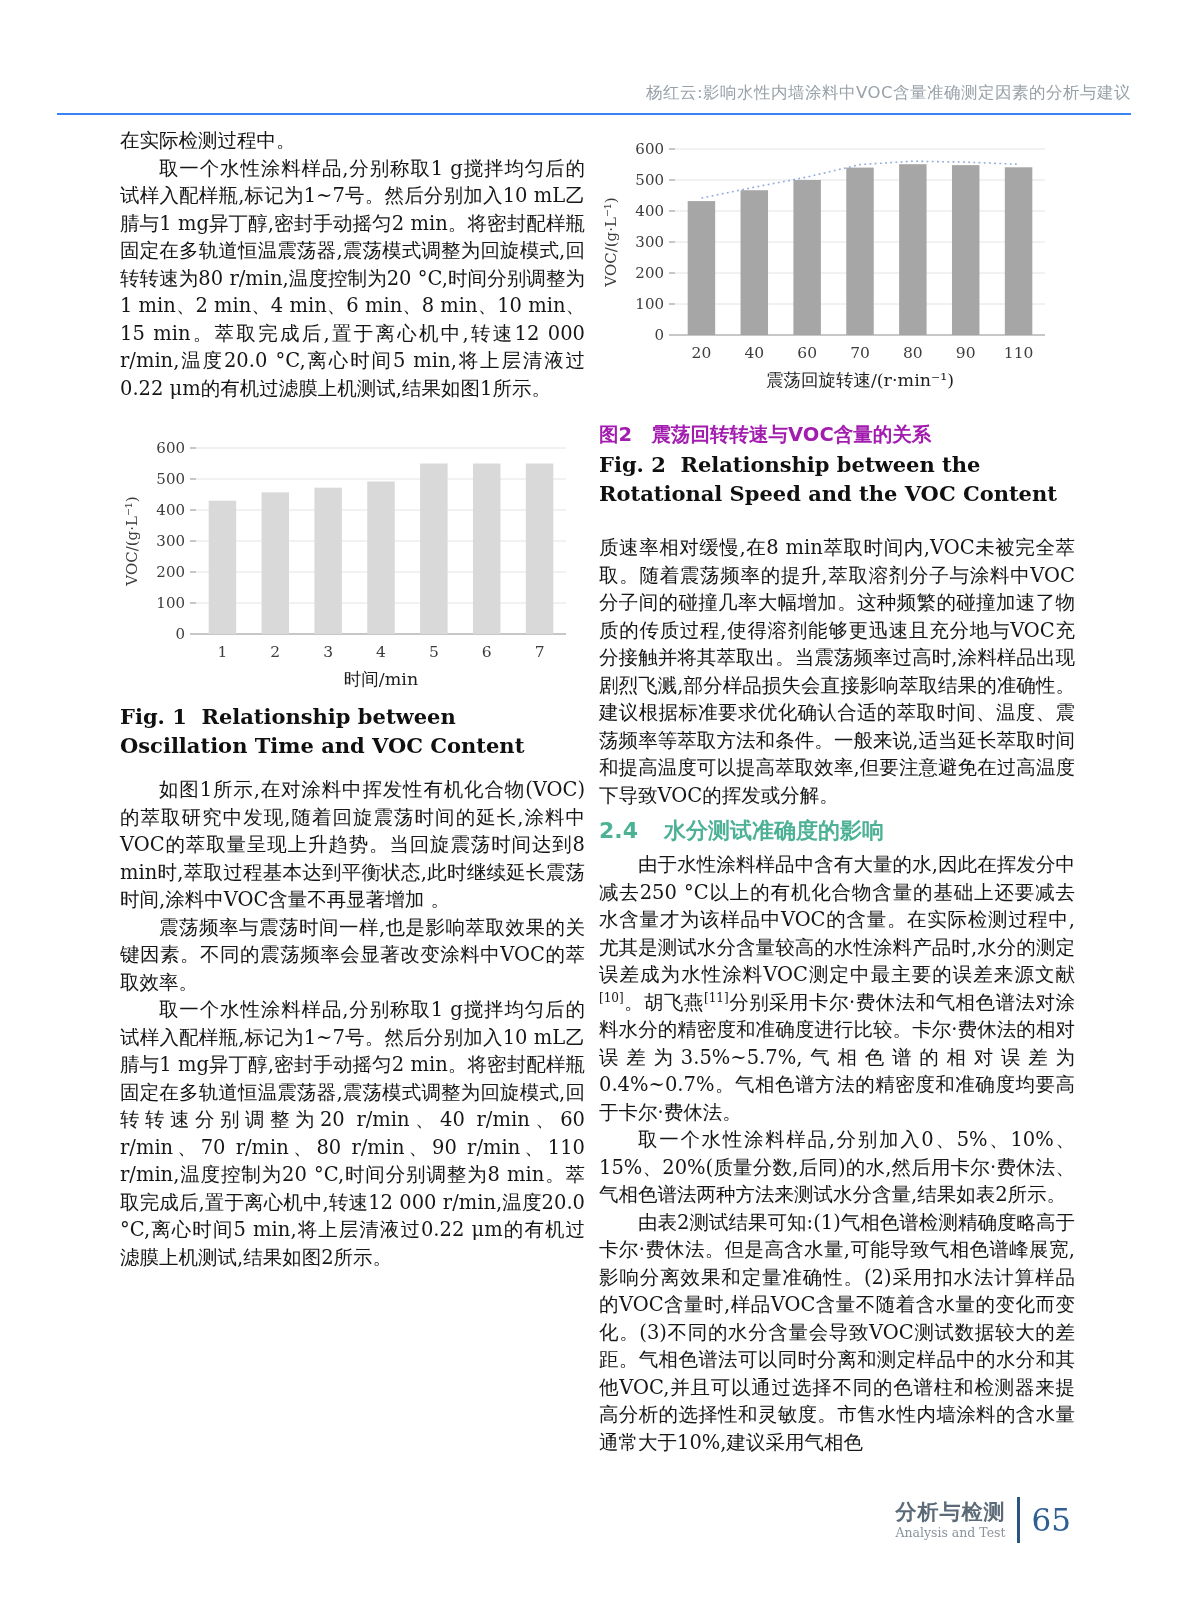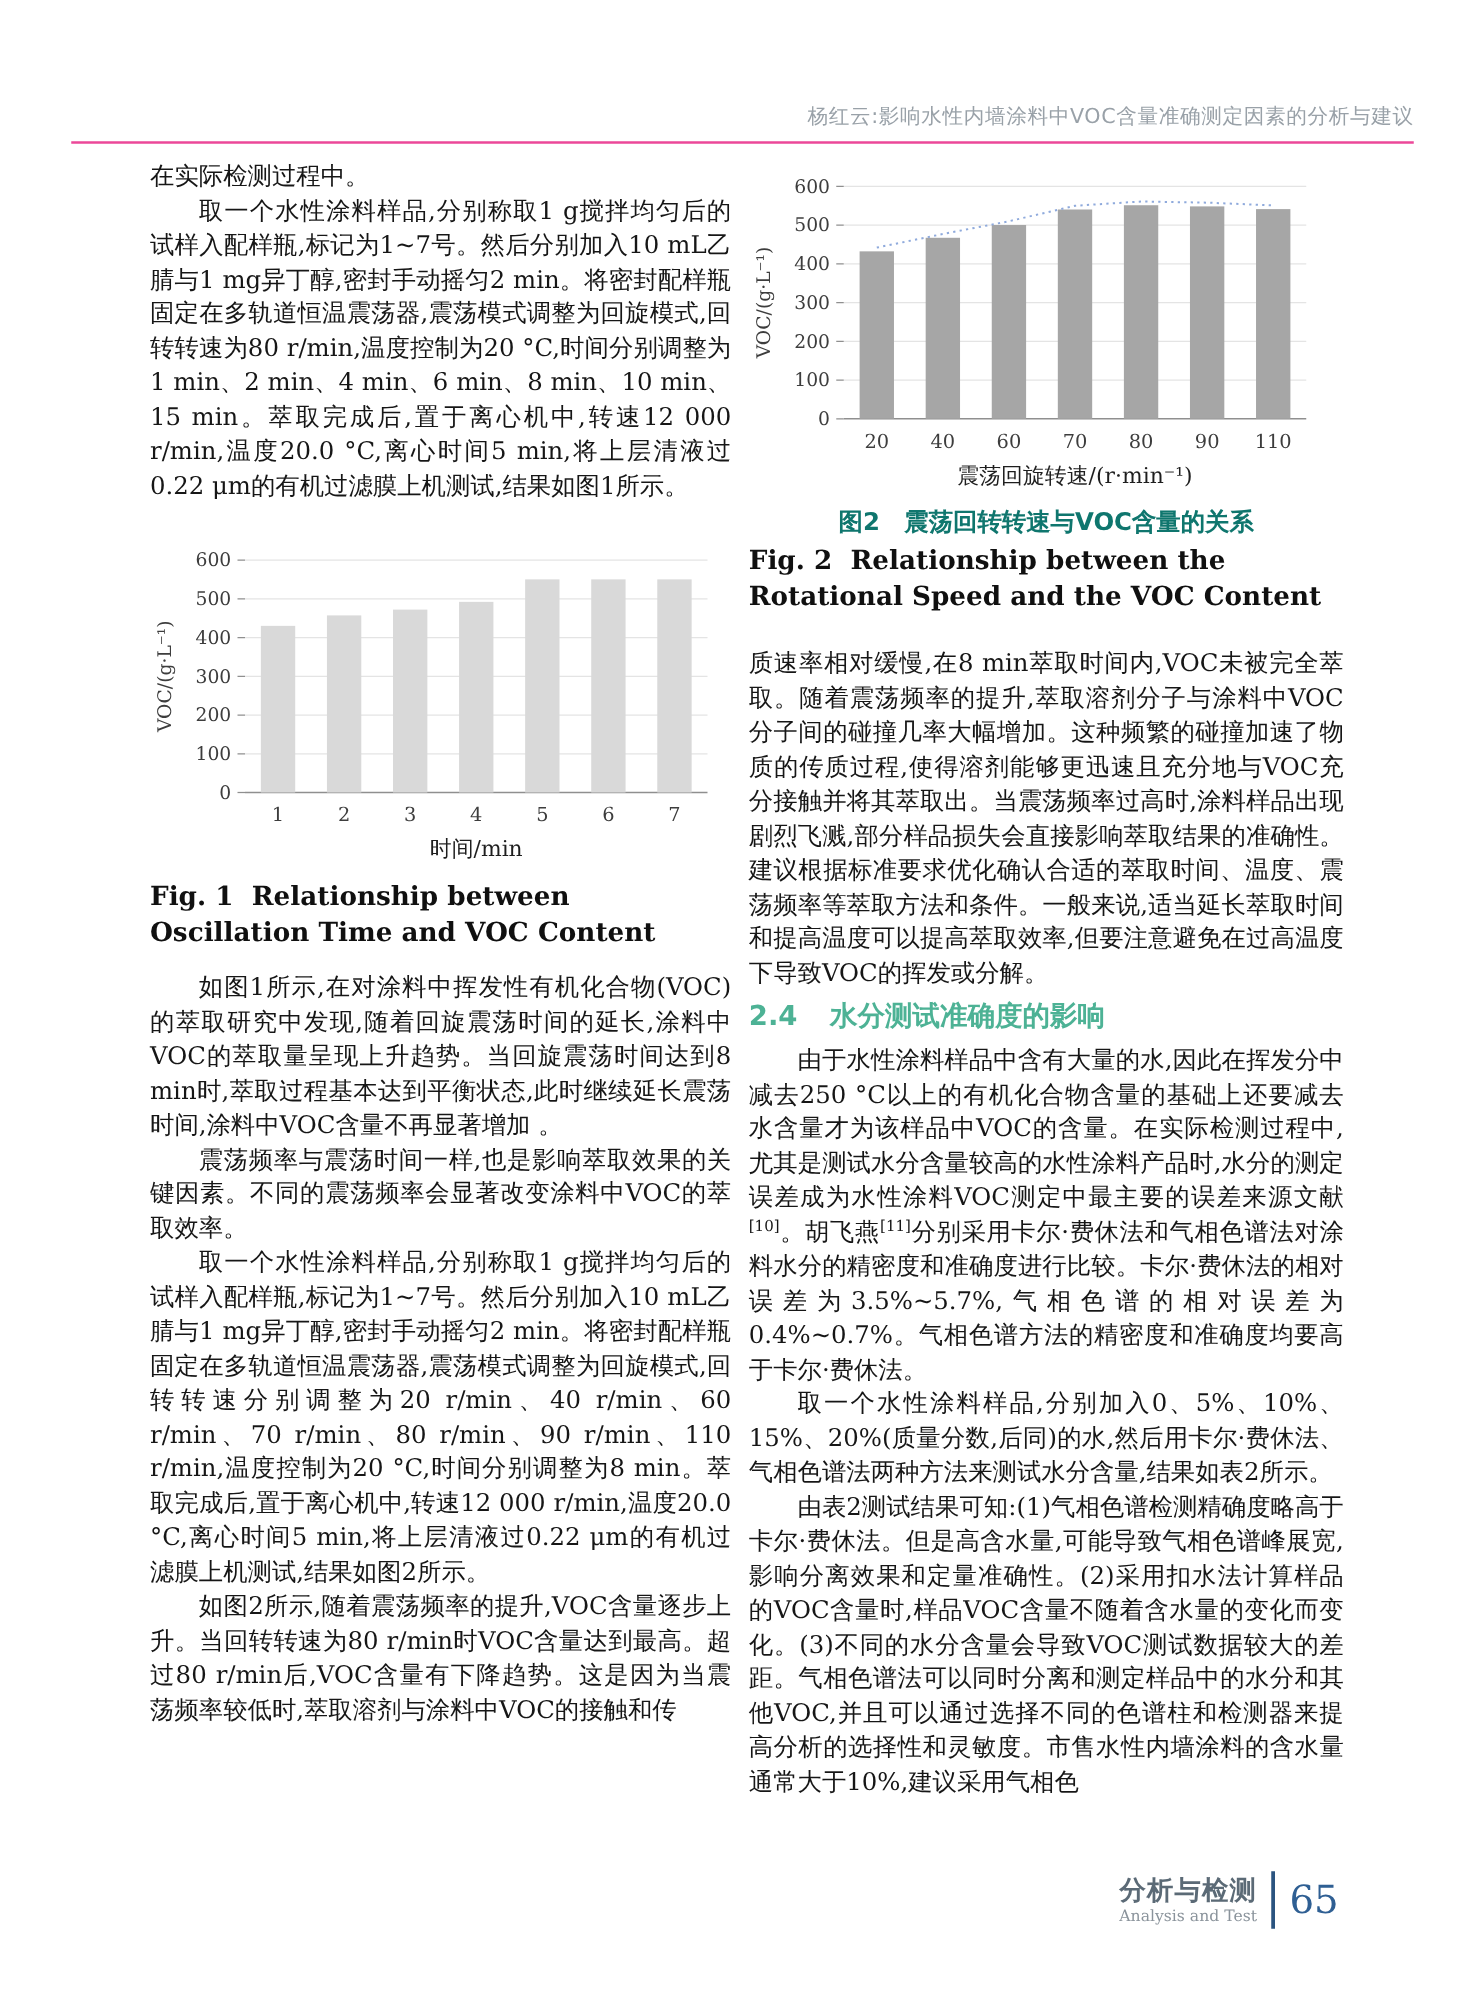--- a/index.html
+++ b/index.html
@@ -1,33 +1,33 @@
 <!DOCTYPE html>
 <html><head>
 <meta charset="utf-8">
 <style>
   html,body{margin:0;padding:0;background:#ffffff;}
   .page{position:relative;width:1187px;height:1600px;background:#ffffff;overflow:hidden;
         font-family:"DejaVu Serif","Liberation Serif",serif;color:#151515;}
-  .page-header{position:absolute;top:82px;left:57px;right:56px;border-bottom:2px solid #ec4899;
+  .page-header{position:absolute;top:82px;left:57px;right:56px;border-bottom:2px solid #3b82f6;
         padding-bottom:9px;text-align:right;}
   .header-text{font-family:"DejaVu Sans","Liberation Sans",sans-serif;font-size:16.5px;
         color:#99a1a8;letter-spacing:.5px;}
   .columns{position:absolute;top:127px;left:120px;display:flex;gap:14px;}
   .col-left{width:465px;}
   .col-right{width:476px;}
   .col p{margin:0;font-size:19.5px;line-height:27.5px;text-align:justify;color:#161616;}
   .col p.indent{text-indent:2em;}
   figure{margin:0;}
   .fig1-block{margin:32px 0 16px;}
   .fig2-block{margin:8px 0 26px;}
   .chart{width:100%;}
   .chart text{font-family:"DejaVu Serif","Liberation Serif",serif;}
   .cap-zh{font-family:"DejaVu Sans","Liberation Sans",sans-serif;font-weight:700;font-size:19.5px;
-        text-align:center;margin-top:3px;color:#0f766e;}
+        text-align:left;margin-top:20px;color:#a21caf;}
   .cap-en{font-weight:700;font-size:21px;text-align:left;line-height:29px;color:#101010;
         font-family:"DejaVu Serif","Liberation Serif",serif;margin-top:2px;}
   .section-heading{font-family:"DejaVu Sans","Liberation Sans",sans-serif;font-size:22px;
         font-weight:700;color:#4db295;margin:7px 0 5px;line-height:30px;}
   .section-heading .num{margin-right:26px;}
   sup.ref{font-size:12px;line-height:0;vertical-align:super;}
   .page-footer{position:absolute;right:116px;bottom:57px;display:flex;align-items:center;}
   .fj{text-align:right;margin-right:11px;}
   .fj-zh{font-family:"DejaVu Sans","Liberation Sans",sans-serif;font-weight:700;font-size:21px;
         color:#5b6a76;letter-spacing:1px;line-height:22px;}
@@ -91,21 +91,20 @@
               <text text-anchor="middle" font-size="15" fill="#3d3d3d" transform="translate(17,107) rotate(-90)">VOC/(g·L⁻¹)</text>
             </svg></div>
         <figcaption>
           <div class="cap-en">Fig. 1&nbsp;&nbsp;Relationship between Oscillation Time and VOC Content</div>
         </figcaption>
       </figure>
 
       <p class="indent">如图1所示,在对涂料中挥发性有机化合物(VOC)的萃取研究中发现,随着回旋震荡时间的延长,涂料中VOC的萃取量呈现上升趋势。当回旋震荡时间达到8 min时,萃取过程基本达到平衡状态,此时继续延长震荡时间,涂料中VOC含量不再显著增加 。</p>
       <p class="indent">震荡频率与震荡时间一样,也是影响萃取效果的关键因素。不同的震荡频率会显著改变涂料中VOC的萃取效率。</p>
       <p class="indent">取一个水性涂料样品,分别称取1 g搅拌均匀后的试样入配样瓶,标记为1~7号。然后分别加入10 mL乙腈与1 mg异丁醇,密封手动摇匀2 min。将密封配样瓶固定在多轨道恒温震荡器,震荡模式调整为回旋模式,回转转速分别调整为20 r/min、40 r/min、60 r/min、70 r/min、80 r/min、90 r/min、110 r/min,温度控制为20 °C,时间分别调整为8 min。萃取完成后,置于离心机中,转速12 000 r/min,温度20.0 °C,离心时间5 min,将上层清液过0.22 μm的有机过滤膜上机测试,结果如图2所示。</p>
-      <p class="indent">如图2所示,随着震荡频率的提升,VOC含量逐步上升。当回转转速为80 r/min时VOC含量达到最高。超过80 r/min后,VOC含量有下降趋势。这是因为当震荡频率较低时,萃取溶剂与涂料中VOC的接触和传</p>
     </div>
 
     <div class="col col-right">
       <figure class="fig2-block">
         <div class="chart"><svg viewBox="0 0 462 262" width="462" height="262">
               <line x1="70" y1="200" x2="76" y2="200" stroke="#8f8f8f" stroke-width="1"></line>
               <text x="65" y="205" text-anchor="end" font-size="15" fill="#3d3d3d">0</text>
               <line x1="76" y1="169" x2="446" y2="169" stroke="#e4e4e4" stroke-width="1"></line>
               <line x1="70" y1="169" x2="76" y2="169" stroke="#8f8f8f" stroke-width="1"></line>
               <text x="65" y="174" text-anchor="end" font-size="15" fill="#3d3d3d">100</text>

